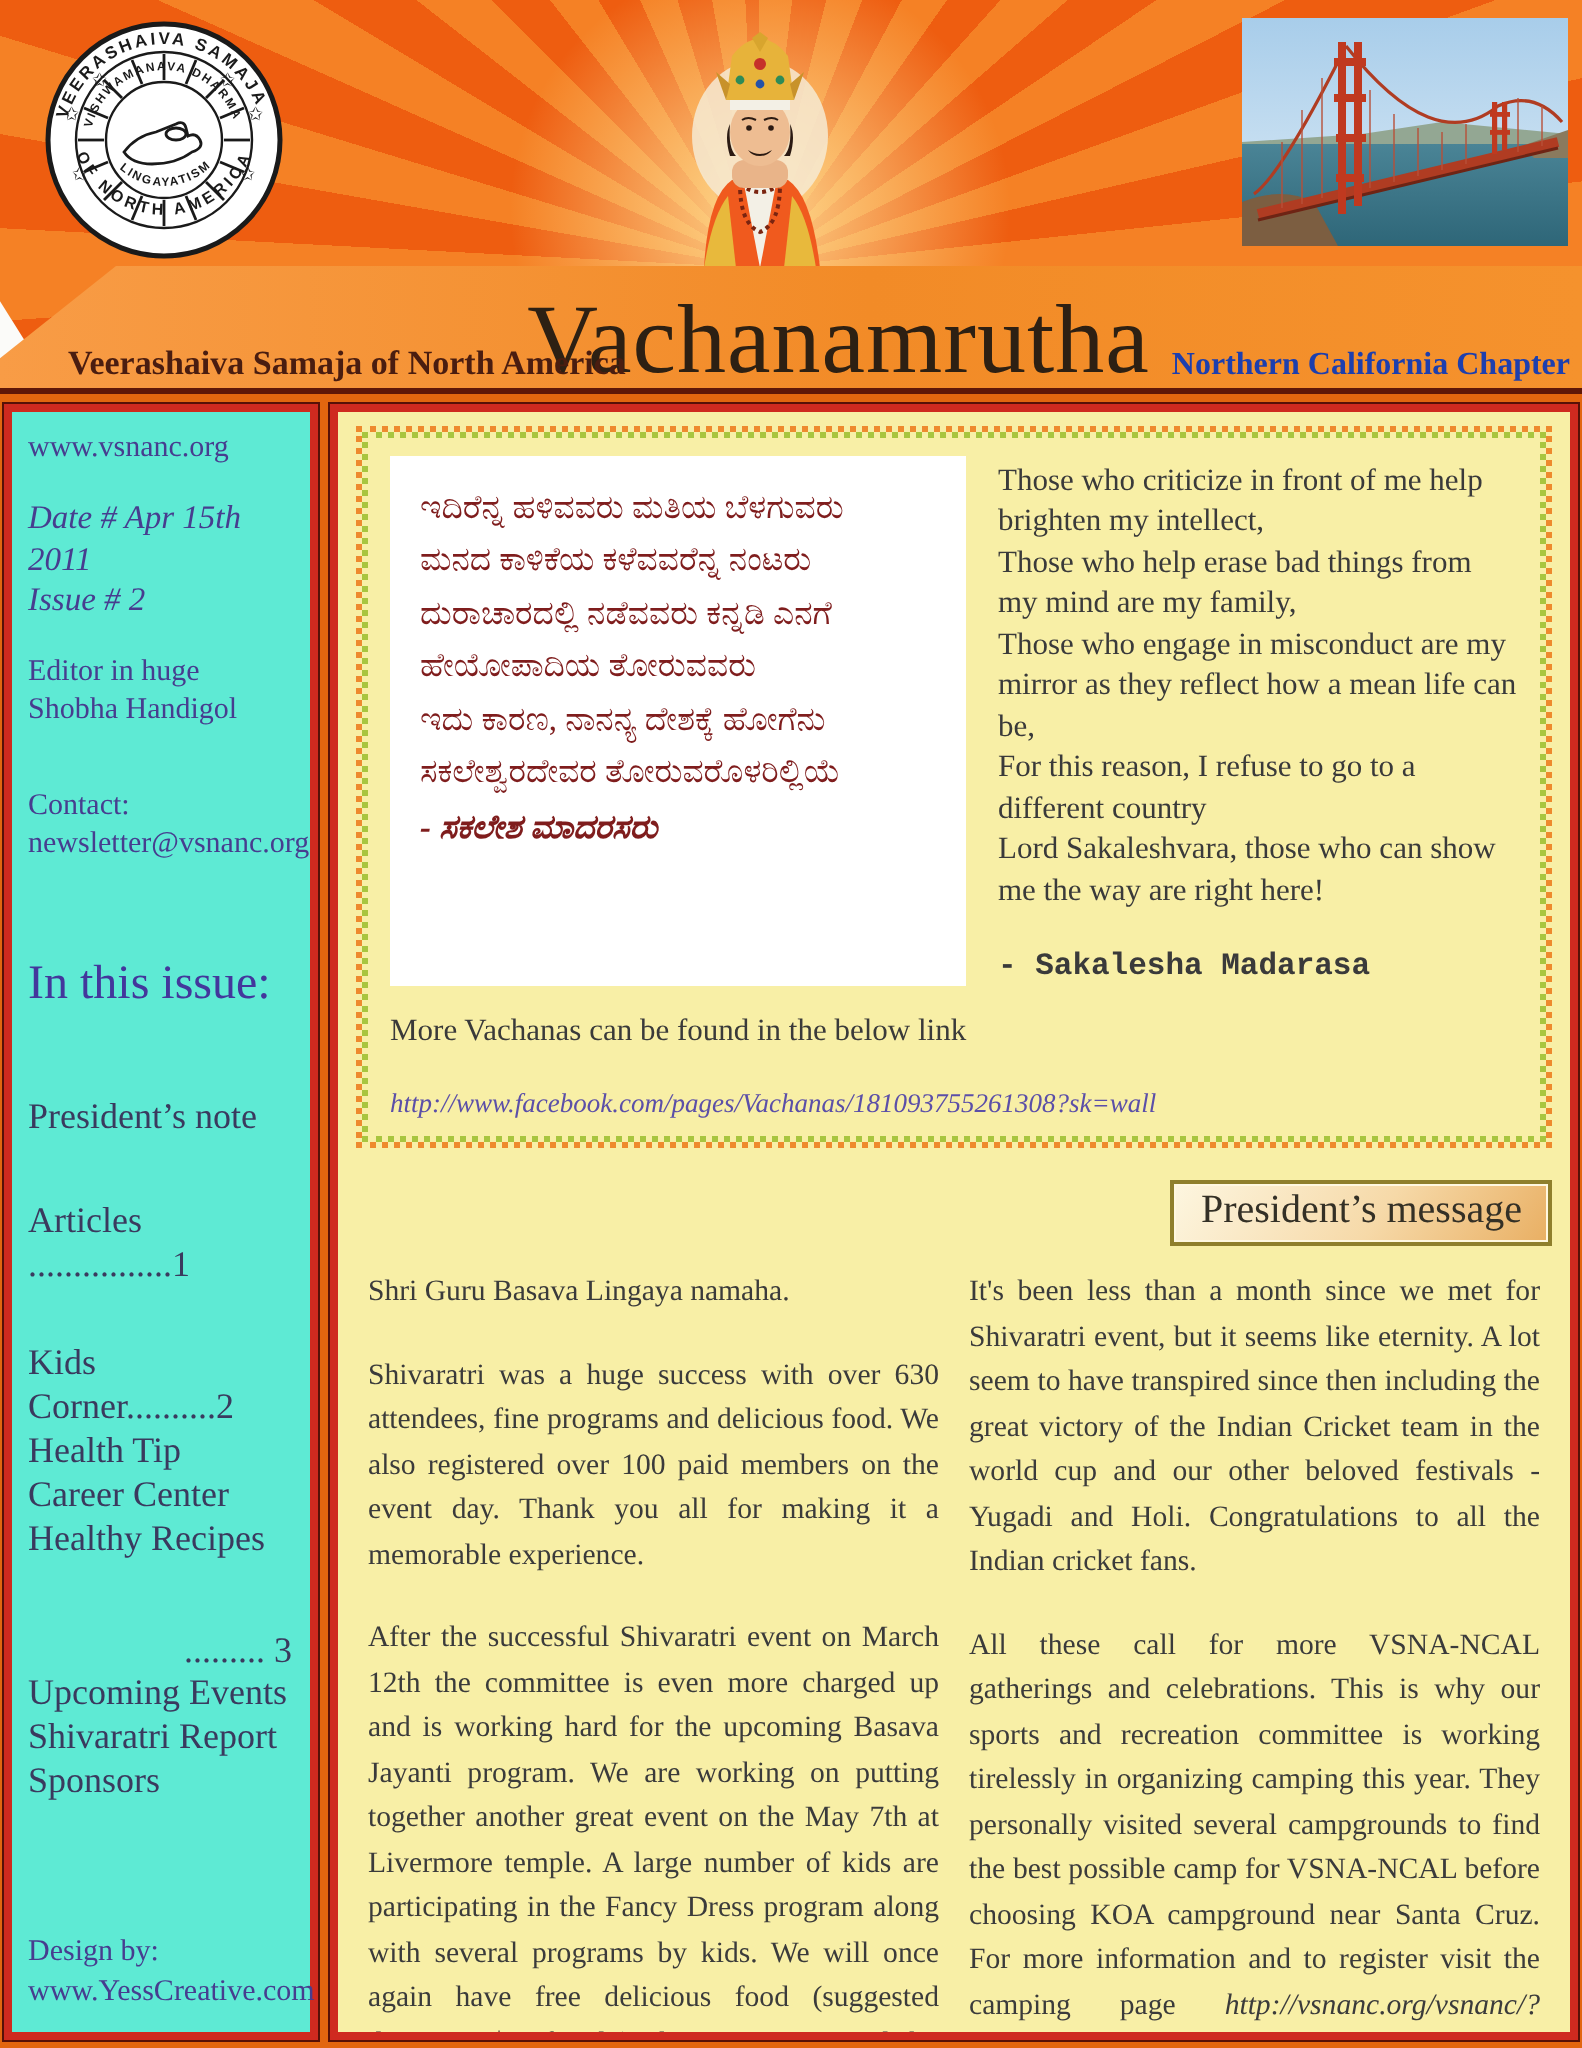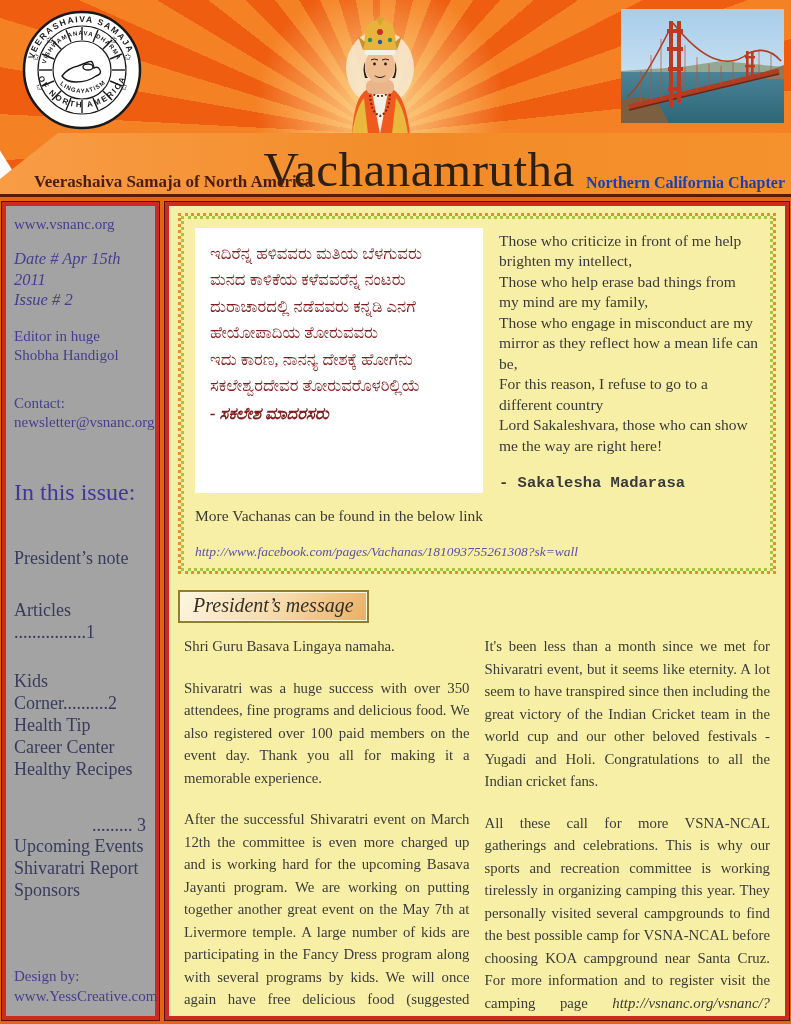--- a/index.html
+++ b/index.html
@@ -39,21 +39,21 @@
   .org-left{position:absolute;left:6px;bottom:5px;font-size:17px;font-weight:bold;color:#4a1d10;z-index:4;white-space:nowrap;margin-left:28px;}
   .org-right{position:absolute;right:6px;bottom:5px;font-size:16px;font-weight:bold;color:#1d3fae;z-index:4;white-space:nowrap;}
 
   
   .content{
     display:flex;gap:6px;height:827px;box-sizing:border-box;
     padding:5px 2px 4px 2px;background:#e2660f;
   }
   .sidebar{
     width:157px;flex:none;box-sizing:border-box;height:100%;
-    background:#a3a3a3;border:4px solid #cf2a1f;outline:1px solid #571107;
+    background:#5eead4;border:4px solid #cf2a1f;outline:1px solid #571107;
     padding:8px 7px 10px 8px;color:#473d8f;
     display:flex;flex-direction:column;font-size:15px;
   }
   .main{
     flex:1;box-sizing:border-box;height:100%;
     background:#f8efa6;border:4px solid #cf2a1f;outline:1px solid #571107;
     padding:7px 9px 8px 9px;overflow:hidden;
   }
 
   
@@ -78,21 +78,21 @@
     padding:13px 15px;min-height:176px;
     color:#7f1d1d;font-size:16.5px;line-height:1.6;
   }
   .kannada-author{font-weight:bold;font-style:italic;margin-top:2px;}
   .eng-col{flex:1;color:#3a3a3a;font-size:15.5px;line-height:1.32;padding-top:3px;}
   .eng-author{font-weight:bold;margin-top:17px;font-family:Liberation Mono, monospace;}
   .more-line{margin-top:14px;color:#3a3a3a;font-size:15.5px;}
   .more-link{display:block;font-style:italic;font-size:13.5px;color:#5b4fa8;text-decoration:none;margin-top:19px;}
 
   
-  .pm-head-wrap{text-align:left;margin:16px 0 8px;font-style:italic;}
+  .pm-head-wrap{text-align:right;margin:16px 0 8px;}
   .pm-head{
     display:inline-block;padding:2px 13px 4px;font-size:20px;color:#343026;
     background:linear-gradient(125deg,#fdf6e0 0%,#f6d9a8 55%,#e9af63 100%);
     border:2px solid #8f7f2c;box-shadow:inset 0 0 0 1px #fff8e0;
   }
   .pm-cols{display:flex;gap:15px;margin-top:12px;padding:0 6px;}
   .pm-col{flex:1;text-align:justify;font-size:14.8px;line-height:1.52;color:#3b3b3b;}
   .pm-col p{margin:0 0 19px;}
   .pm-col p.tight{margin:0;}
   .inline-link{font-style:italic;color:#3b3b3b;text-decoration:none;}
@@ -312,21 +312,21 @@
         </div>
       </div>
 
       <div class="pm-head-wrap">
         <span class="pm-head">President’s message</span>
       </div>
 
       <div class="pm-cols">
         <div class="pm-col">
           <p>Shri Guru Basava Lingaya namaha.</p>
-          <p>Shivaratri was a huge success with over 350 attendees, fine programs and delicious food. We also registered over 100 paid members on the event day. Thank you all for making it a memorable experience.</p>
+          <p>Shivaratri was a huge success with over 630 attendees, fine programs and delicious food. We also registered over 100 paid members on the event day. Thank you all for making it a memorable experience.</p>
           <p class="tight">
             <span>After the successful Shivaratri event on March 12th the committee is even more charged up and is working hard for the upcoming Basava Jayanti program. We are working on putting together another great event on the May 7th at Livermore temple. A large number of kids are participating in the Fancy Dress program along with several programs by kids. We will once again have free delicious food (suggested donation $10/family) this time prepared by volunteers. On the top of it all we will have our famous </span>
           </p>
         </div>
         <div class="pm-col">
           <p>It's been less than a month since we met for Shivaratri event, but it seems like eternity. A lot seem to have transpired since then including the great victory of the Indian Cricket team in the world cup and our other beloved festivals - Yugadi and Holi. Congratulations to all the Indian cricket fans.</p>
           <p>
             <span>All these call for more VSNA-NCAL gatherings and celebrations. This is why our sports and recreation committee is working tirelessly in organizing camping this year. They personally visited several campgrounds to find the best possible camp for VSNA-NCAL before choosing KOA campground near Santa Cruz. For more information and to register visit the camping page </span><a class="inline-link" href="#">http://vsnanc.org/vsnanc/?cat=61</a><span> on our website.</span>
           </p>
 

